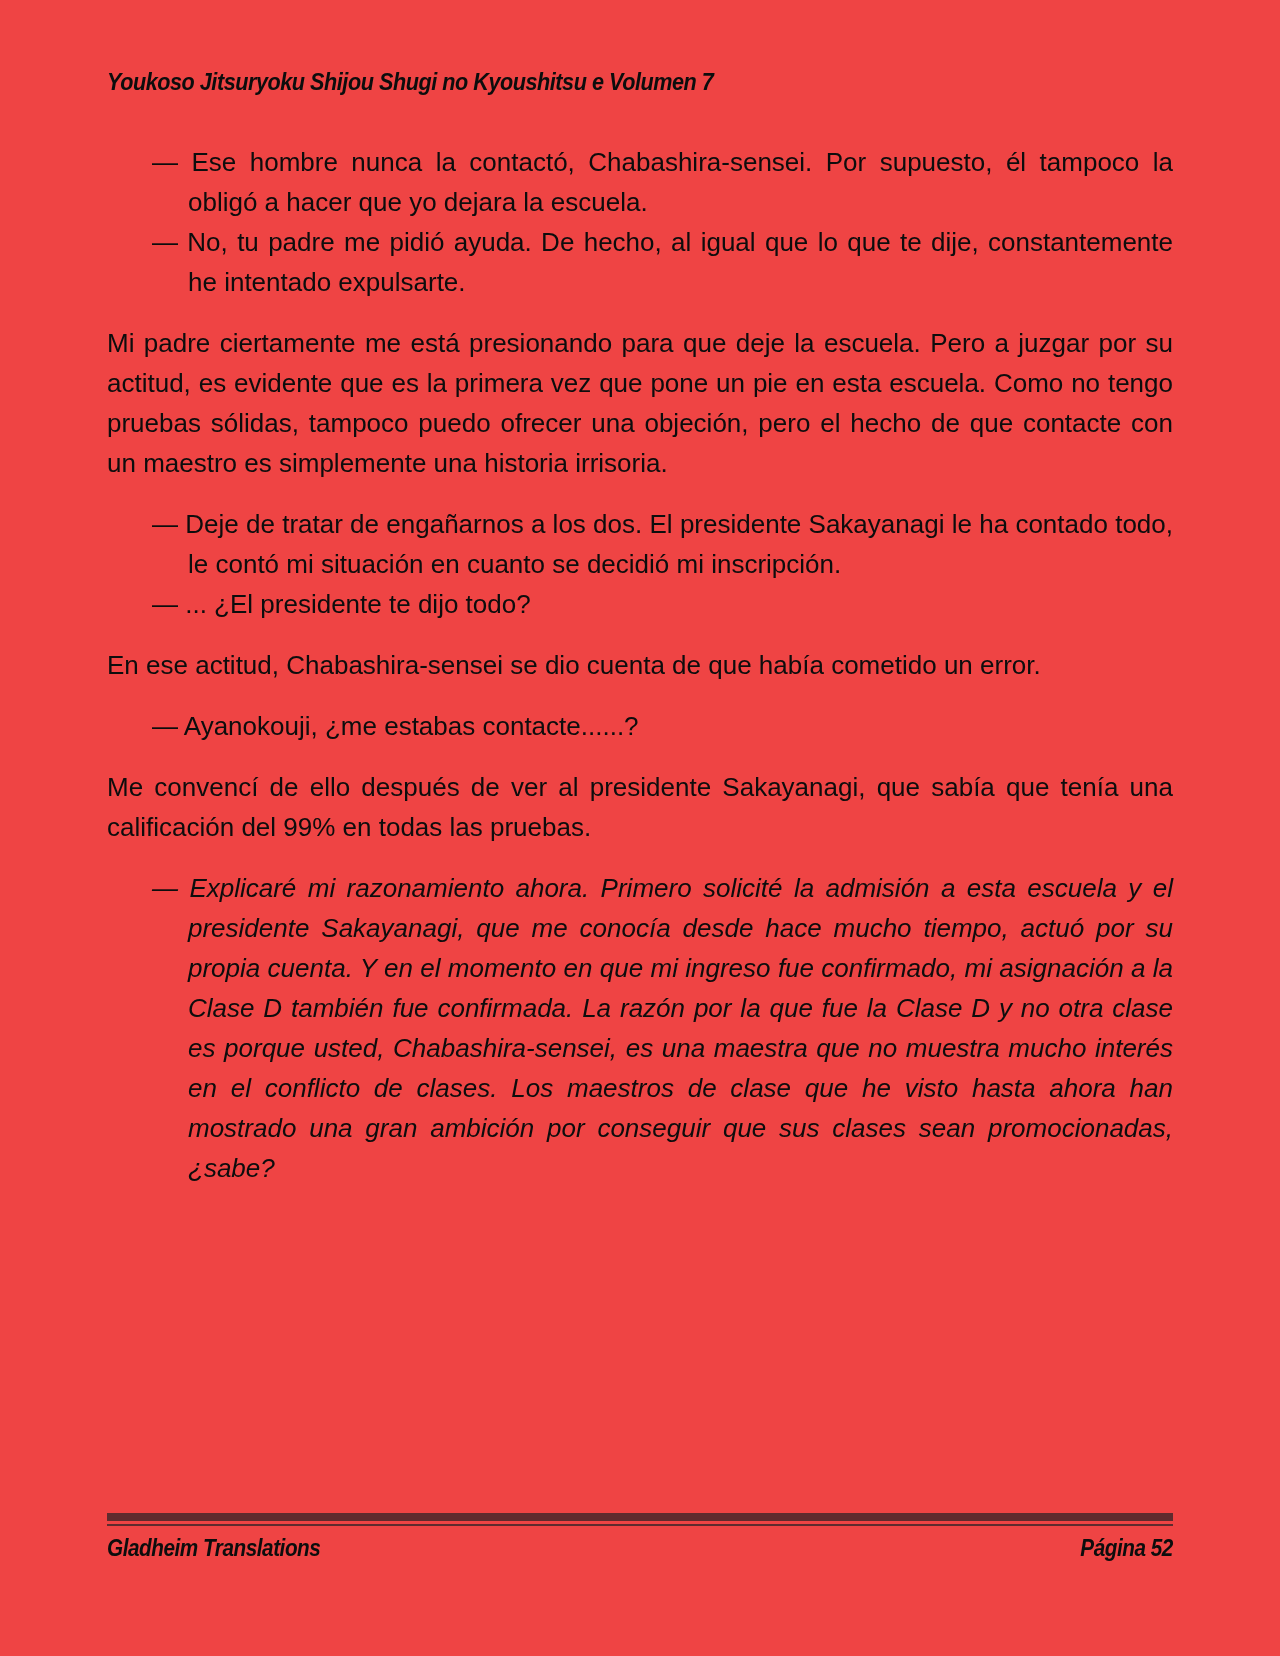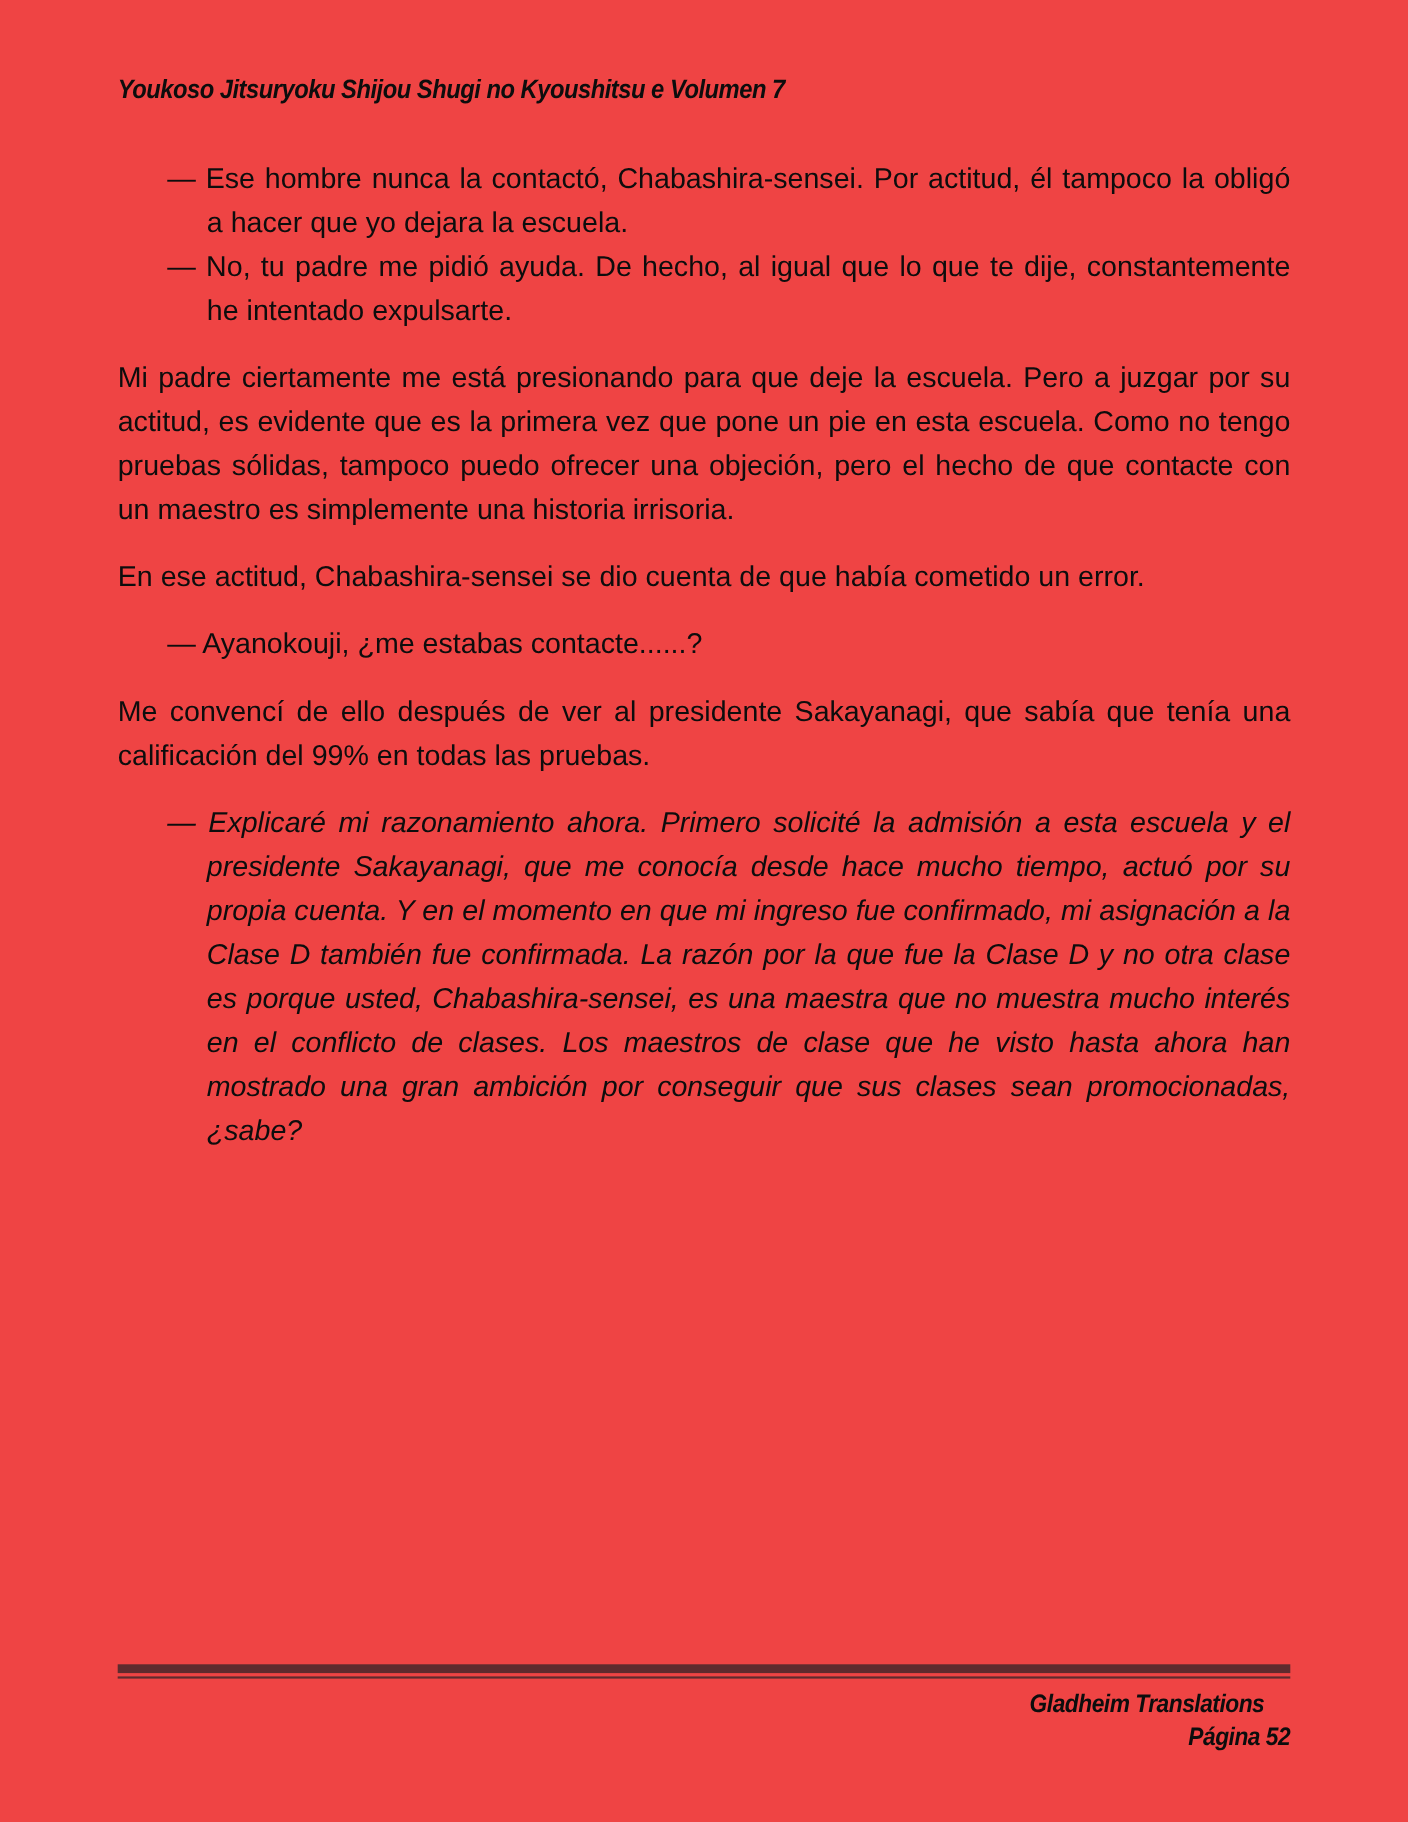--- a/index.html
+++ b/index.html
@@ -60,45 +60,48 @@
     left: 107px;
     right: 107px;
   }
   .rule-thick { height: 8px; }
   .rule-gap { height: 3px; background: transparent; }
   .rule-thin { height: 2px; }
   .footer-row {
     margin-top: 7px;
     display: flex;
     justify-content: space-between;
-    align-items: flex-end;
+    align-items: flex-start;
     line-height: 30px;
-    flex-direction: column;
   }
   .footer-row .brand { font-size: 23px; }
   .footer-row .brand.right {
     transform-origin: right center;
   }
 </style>
 </head>
 <body>
 
 <div class="page">
 
   <header class="doc-header">
     <span class="brand">Youkoso Jitsuryoku Shijou Shugi no Kyoushitsu e Volumen 7</span>
   </header>
 
   <main class="doc-body" id="content">
       <div class="block">
-        <p class="dialogue">— Ese hombre nunca la contactó, Chabashira-sensei. Por actitud, él tampoco la obligó a hacer que yo dejara la escuela.</p>
+        <p class="dialogue">— Ese hombre nunca la contactó, Chabashira-sensei. Por supuesto, él tampoco la obligó a hacer que yo dejara la escuela.</p>
         <p class="dialogue">— No, tu padre me pidió ayuda. De hecho, al igual que lo que te dije, constantemente he intentado expulsarte.</p>
       </div>
       <div class="block">
         <p class="para">Mi padre ciertamente me está presionando para que deje la escuela. Pero a juzgar por su actitud, es evidente que es la primera vez que pone un pie en esta escuela. Como no tengo pruebas sólidas, tampoco puedo ofrecer una objeción, pero el hecho de que contacte con un maestro es simplemente una historia irrisoria.</p>
+      </div>
+      <div class="block">
+        <p class="dialogue">— Deje de tratar de engañarnos a los dos. El presidente Sakayanagi le ha contado todo, le contó mi situación en cuanto se decidió mi inscripción.</p>
+        <p class="dialogue">— ... ¿El presidente te dijo todo?</p>
       </div>
       <div class="block">
         <p class="para">En ese actitud, Chabashira-sensei se dio cuenta de que había cometido un error.</p>
       </div>
       <div class="block">
         <p class="dialogue">— Ayanokouji, ¿me estabas contacte......?</p>
       </div>
       <div class="block">
         <p class="para">Me convencí de ello después de ver al presidente Sakayanagi, que sabía que tenía una calificación del 99% en todas las pruebas.</p>
       </div>

